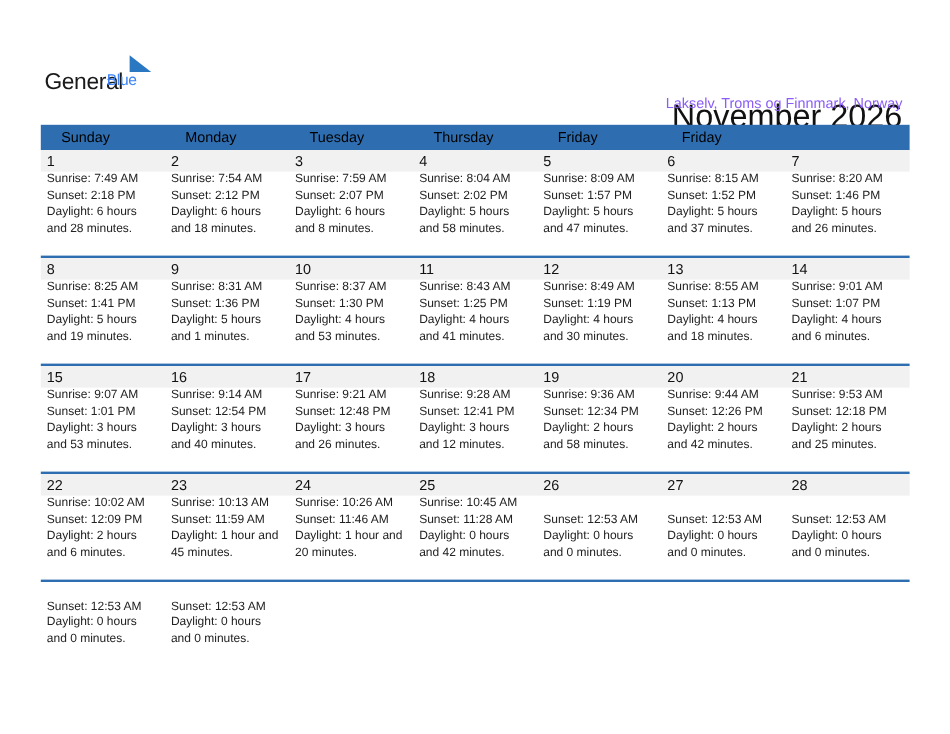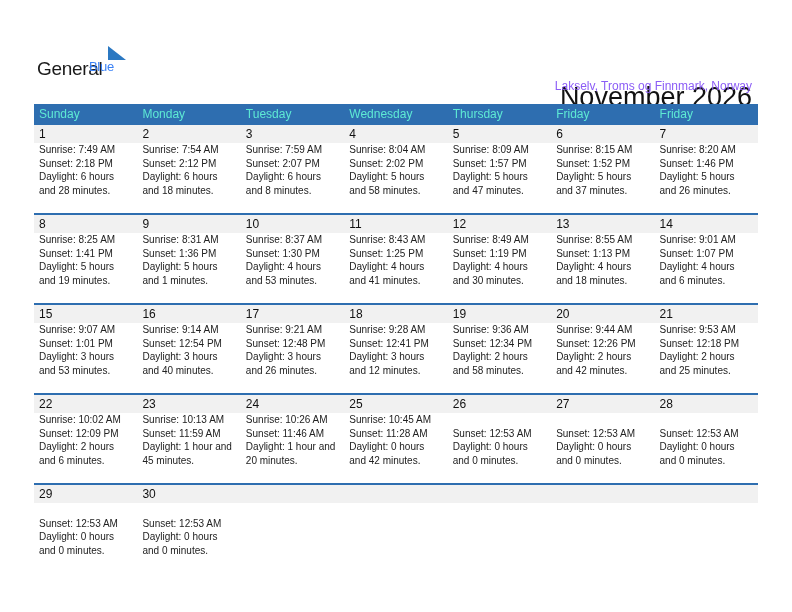--- a/index.html
+++ b/index.html
@@ -5,21 +5,21 @@
   html, body { margin: 0; padding: 0; background: #ffffff; }
   body { width: 792px; height: 612px; position: relative; font-family: "Liberation Sans", sans-serif; color: #222; overflow: hidden; }
   .logo { position: absolute; left: 37px; top: 42px; width: 100px; height: 40px; }
   .logo .general { position: absolute; left: 0; top: 16px; font-size: 19px; color: #1a1a1a; letter-spacing: -0.3px; }
   .logo .blue { position: absolute; left: 52px; top: 17px; font-size: 13px; color: #3b82f6; letter-spacing: -0.3px; }
   .logo .tri { position: absolute; left: 71px; top: 4px; width: 0; height: 0; border-left: 18px solid #2b78c2; border-top: 14px solid transparent; }
   .title { position: absolute; right: 40px; top: 38px; font-size: 27px; color: #111; margin-top: 44px; }
   .subtitle { position: absolute; right: 40px; top: 79px; font-size: 12px; color: #8b5cf6; }
   .cal { position: absolute; left: 34px; top: 104px; width: 724px; }
   .head { display: grid; grid-template-columns: repeat(7, 1fr); background: #2e6eb0; height: 21px; }
-  .head div { color: #5eead4; font-size: 12px; line-height: 21px; padding-left: 5px; }
+  .head div { color: #000000; font-size: 12px; line-height: 21px; padding-left: 17px; }
   .week { border-top: 2px solid #2e6eb0; height: 88px; }
   .week.first { border-top: none; }
   .daynums { display: grid; grid-template-columns: repeat(7, 1fr); background: #f1f1f1; height: 18px; }
   .daynums div { font-size: 12px; line-height: 18px; padding-left: 5px; color: #111; }
   .cells { display: grid; grid-template-columns: repeat(7, 1fr); }
   .cell { font-size: 10px; line-height: 13.5px; padding-left: 5px; color: #222; white-space: nowrap; }
   .cell span { display: block; height: 13.5px; }
 </style>
 </head>
 <body>
@@ -31,21 +31,20 @@
 </div>
 
 <div class="title">November 2026</div>
 <div class="subtitle">Lakselv, Troms og Finnmark, Norway</div>
 
 <div class="cal">
   <div class="head">
     <div>Sunday</div>
     <div>Monday</div>
     <div>Tuesday</div>
-    <div>Wednesday</div>
     <div>Thursday</div>
     <div>Friday</div>
     <div>Friday</div>
   </div>
   <div id="weeks">
       <div class="week first">
         <div class="daynums">
           <div>1</div>
           <div>2</div>
           <div>3</div>
@@ -258,29 +257,20 @@
           </div>
           <div class="cell">
             <span></span>
             <span>Sunset: 12:53 AM</span>
             <span>Daylight: 0 hours</span>
             <span>and 0 minutes.</span>
           </div>
         </div>
       </div>
       <div class="week">
-        <div class="daynums">
-          <div>29</div>
-          <div>30</div>
-          <div></div>
-          <div></div>
-          <div></div>
-          <div></div>
-          <div></div>
-        </div>
         <div class="cells">
           <div class="cell">
             <span></span>
             <span>Sunset: 12:53 AM</span>
             <span>Daylight: 0 hours</span>
             <span>and 0 minutes.</span>
           </div>
           <div class="cell">
             <span></span>
             <span>Sunset: 12:53 AM</span>

